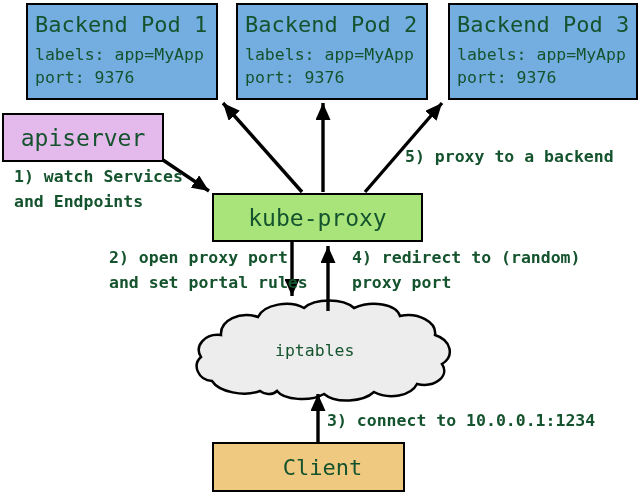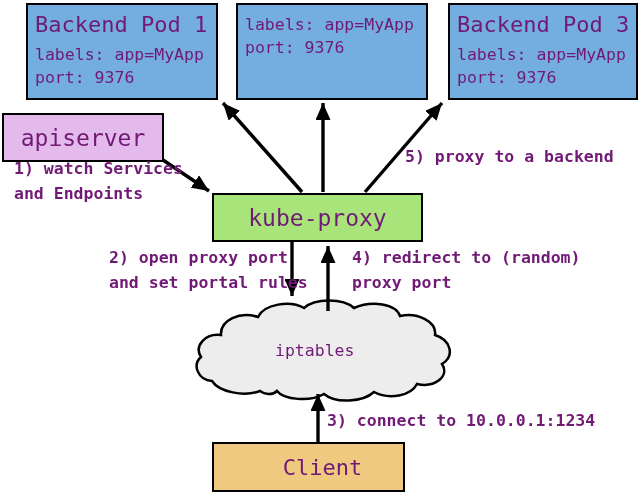--- a/index.html
+++ b/index.html
@@ -2,21 +2,21 @@
 <html style="--pod-fill: #74ADE0; --apiserver-fill: #E4B9EB; --kube-proxy-fill: #A8E47A; --client-fill: #EFC97F; --cloud-fill: #EDEDED; --line: #000000;"><head>
 <meta charset="utf-8">
 <style>
   html, body { margin: 0; padding: 0; background: #ffffff; }
   .canvas {
     position: relative;
     width: 640px;
     height: 494px;
     background: #ffffff;
     font-family: "DejaVu Sans Mono", monospace;
-    color: #701a75;
+    color: #14532d;
     overflow: hidden;
   }
   svg.overlay {
     position: absolute;
     left: 0; top: 0;
     width: 640px; height: 494px;
   }
   .cloud-path {
     fill: var(--cloud-fill, #EDEDED);
     stroke: var(--line, #000);
@@ -72,21 +72,21 @@
     font-size: 16.5px;
     white-space: nowrap;
   }
   .ann {
     position: absolute;
     font-weight: bold;
     font-size: 16.5px;
     line-height: 25px;
     white-space: pre-line;
   }
-  #ann-1 { left: 14px;  top: 156px; }
+  #ann-1 { left: 14px;  top: 164px; }
   #ann-2 { left: 62px;  top: 245px; margin-left: 47px; }
   #ann-3 { left: 327px; top: 408px; }
   #ann-4 { left: 352px; top: 245px; }
   #ann-5 { left: 405px; top: 144px; }
 </style>
 </head>
 <body>
 
 <div class="canvas">
 
@@ -122,20 +122,21 @@
     <line class="arrow" x1="365" y1="192" x2="442" y2="103" marker-end="url(#ah)"></line>
   </svg>
 
   <div class="box pod" id="pod-1">
     <div class="pod-title">Backend Pod 1</div>
     <div class="pod-line first">labels: app=MyApp</div>
     <div class="pod-line">port: 9376</div>
   </div>
 
   <div class="box pod" id="pod-2">
+    <div class="pod-title">Backend Pod 2</div>
     <div class="pod-line first">labels: app=MyApp</div>
     <div class="pod-line">port: 9376</div>
   </div>
 
   <div class="box pod" id="pod-3">
     <div class="pod-title">Backend Pod 3</div>
     <div class="pod-line first">labels: app=MyApp</div>
     <div class="pod-line">port: 9376</div>
   </div>
 

